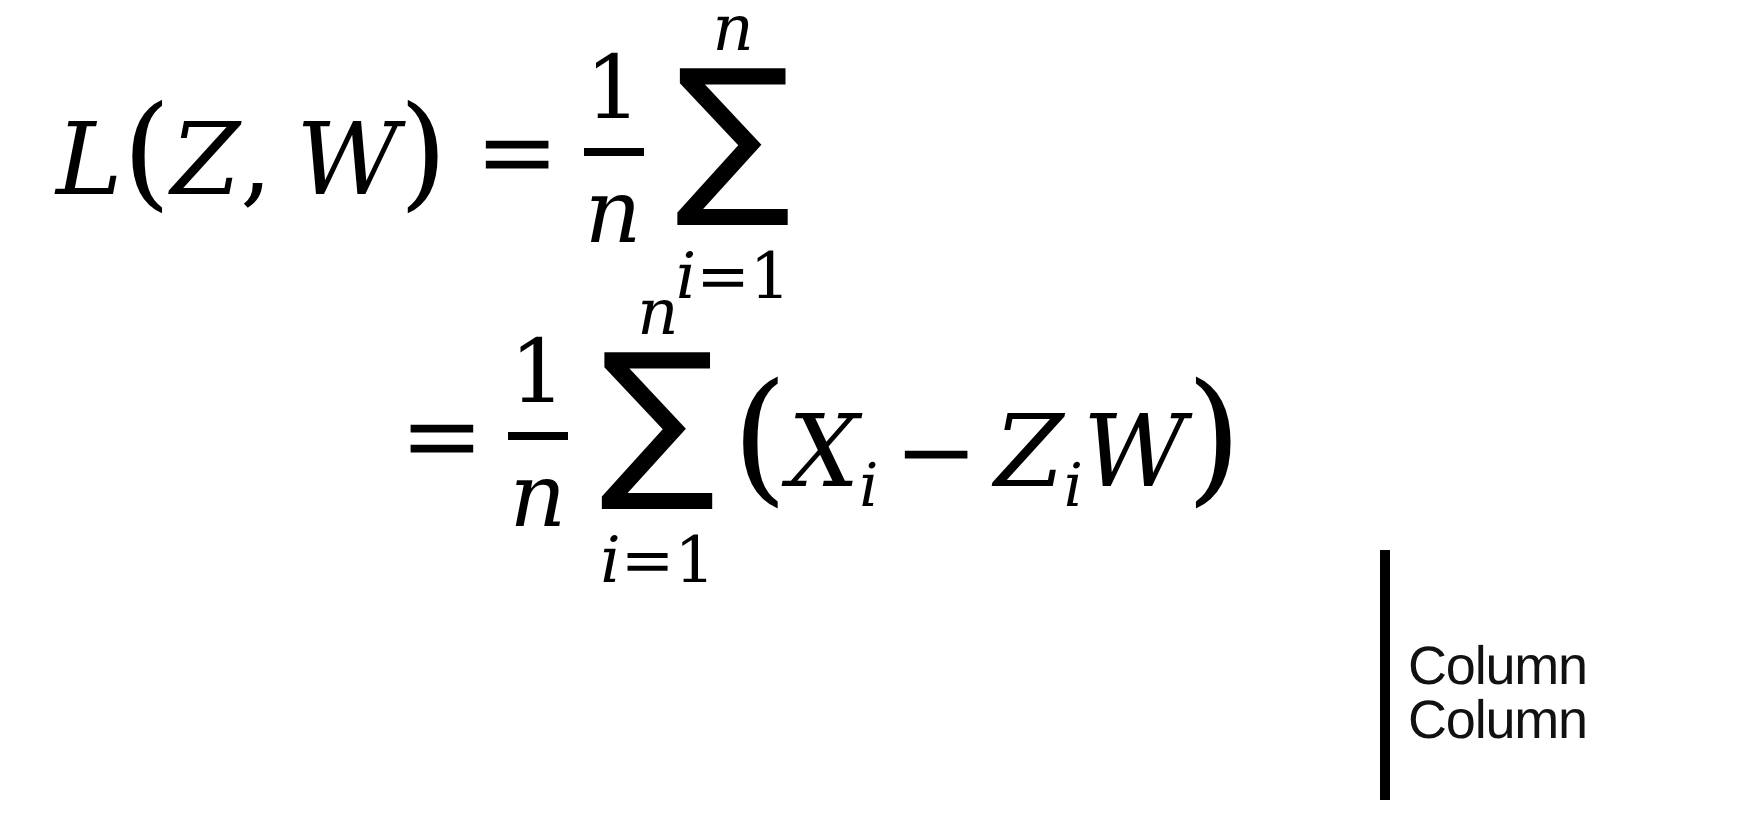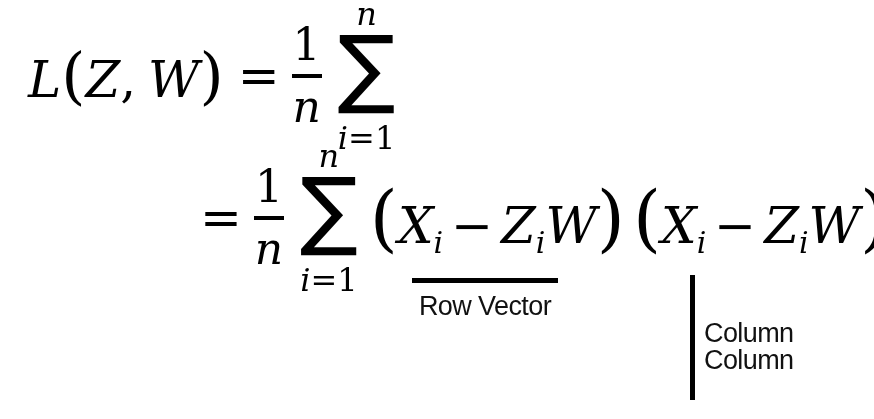--- a/index.html
+++ b/index.html
@@ -93,26 +93,21 @@
       <span class="frac-bar"></span>
       <span class="den">n</span>
     </span>
 
     <span class="bigop">
       <span class="it limit upper">n</span>
       <span class="sigma">∑</span>
       <span class="limit lower"><span class="it">i</span><span class="up">=1</span></span>
     </span>
 
-    <span class="group term"><span class="paren">(</span><span class="it">X</span><span class="it sub">i</span><span class="binop">−</span><span class="it">Z</span><span class="it sub">i</span><span class="it">W</span><span class="paren">)</span></span>
 
     <span class="group term factor2"><span class="paren">(</span><span class="it">X</span><span class="it sub">i</span><span class="binop">−</span><span class="it">Z</span><span class="it sub">i</span><span class="it">W</span><span class="paren">)</span></span>
   </div>
 
-  <div class="row-vec-annotation">
-    <div class="rv-line"></div>
-    <div class="annot-label">Row Vector</div>
-  </div>
 
   <div class="cv-line"></div>
   <div class="annot-label cv-label">Column Column</div>
 
 </div>
 
 </body></html>

